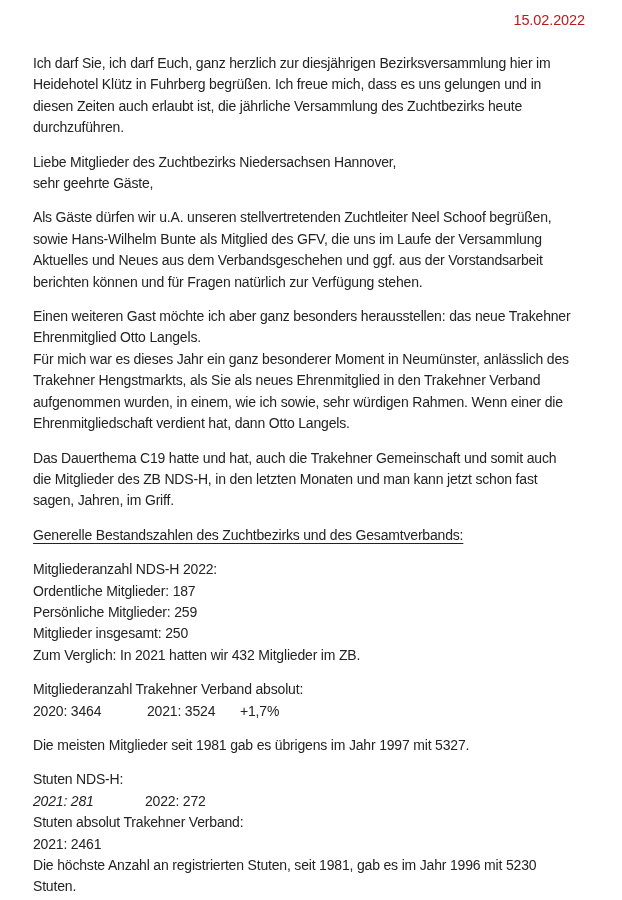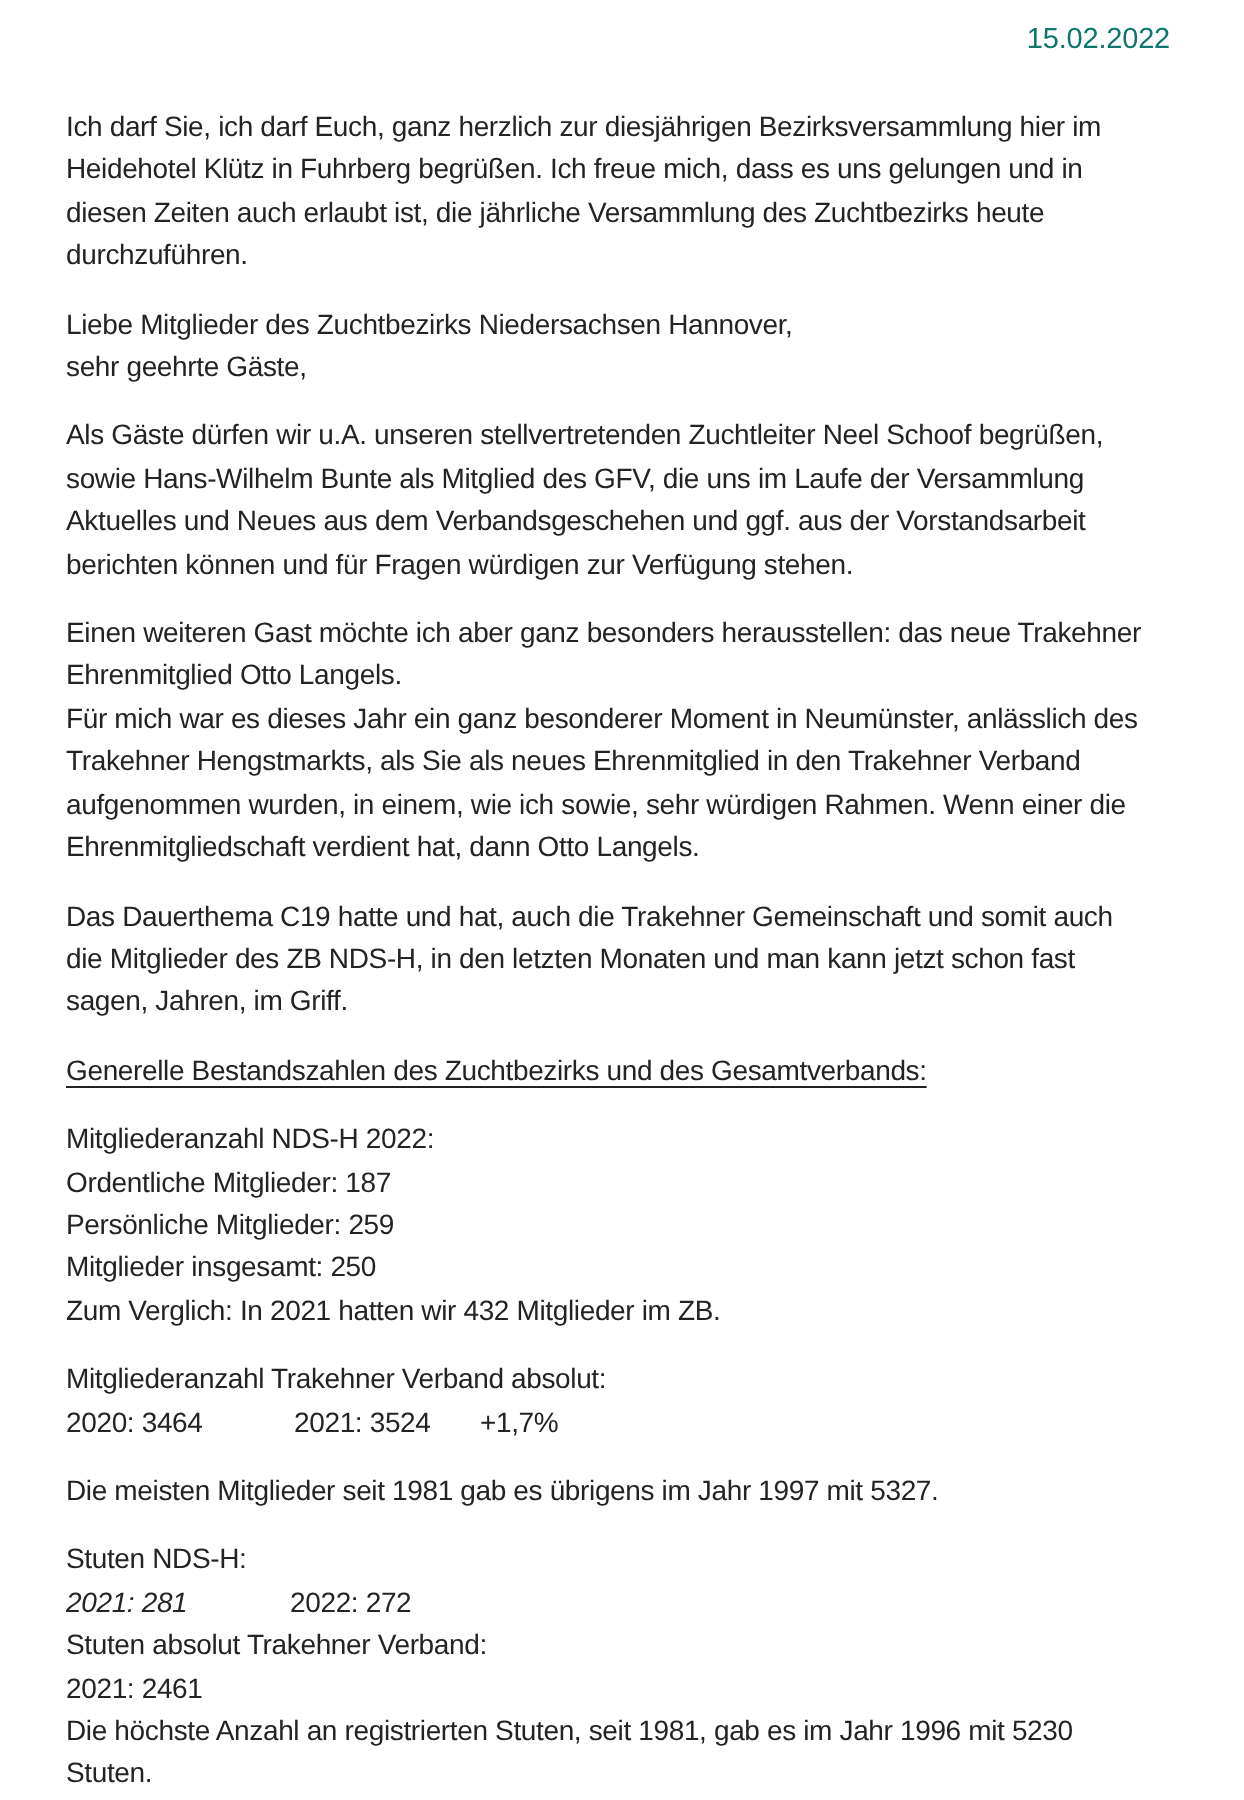--- a/index.html
+++ b/index.html
@@ -19,21 +19,21 @@
     position: absolute;
     inset: 0;
     background: #ffffff;
   }
   .date-line {
     position: absolute;
     top: 12px;
     right: 37px;
     font-size: 14.5px;
     letter-spacing: -0.1px;
-    color: #0f766e;
+    color: #b91c1c;
   }
   .doc-body {
     position: absolute;
     top: 53px;
     left: 33px;
     right: 18px;
   }
   .block {
     margin: 0 0 13px 0;
   }
@@ -67,21 +67,21 @@
         <div class="line">durchzuführen.</div>
       </div>
       <div class="block">
         <div class="line">Liebe Mitglieder des Zuchtbezirks Niedersachsen Hannover,</div>
         <div class="line">sehr geehrte Gäste,</div>
       </div>
       <div class="block">
         <div class="line">Als Gäste dürfen wir u.A. unseren stellvertretenden Zuchtleiter Neel Schoof begrüßen,</div>
         <div class="line">sowie Hans-Wilhelm Bunte als Mitglied des GFV, die uns im Laufe der Versammlung</div>
         <div class="line">Aktuelles und Neues aus dem Verbandsgeschehen und ggf. aus der Vorstandsarbeit</div>
-        <div class="line">berichten können und für Fragen würdigen zur Verfügung stehen.</div>
+        <div class="line">berichten können und für Fragen natürlich zur Verfügung stehen.</div>
       </div>
       <div class="block">
         <div class="line">Einen weiteren Gast möchte ich aber ganz besonders herausstellen: das neue Trakehner</div>
         <div class="line">Ehrenmitglied Otto Langels.</div>
         <div class="line">Für mich war es dieses Jahr ein ganz besonderer Moment in Neumünster, anlässlich des</div>
         <div class="line">Trakehner Hengstmarkts, als Sie als neues Ehrenmitglied in den Trakehner Verband</div>
         <div class="line">aufgenommen wurden, in einem, wie ich sowie, sehr würdigen Rahmen. Wenn einer die</div>
         <div class="line">Ehrenmitgliedschaft verdient hat, dann Otto Langels.</div>
       </div>
       <div class="block">

